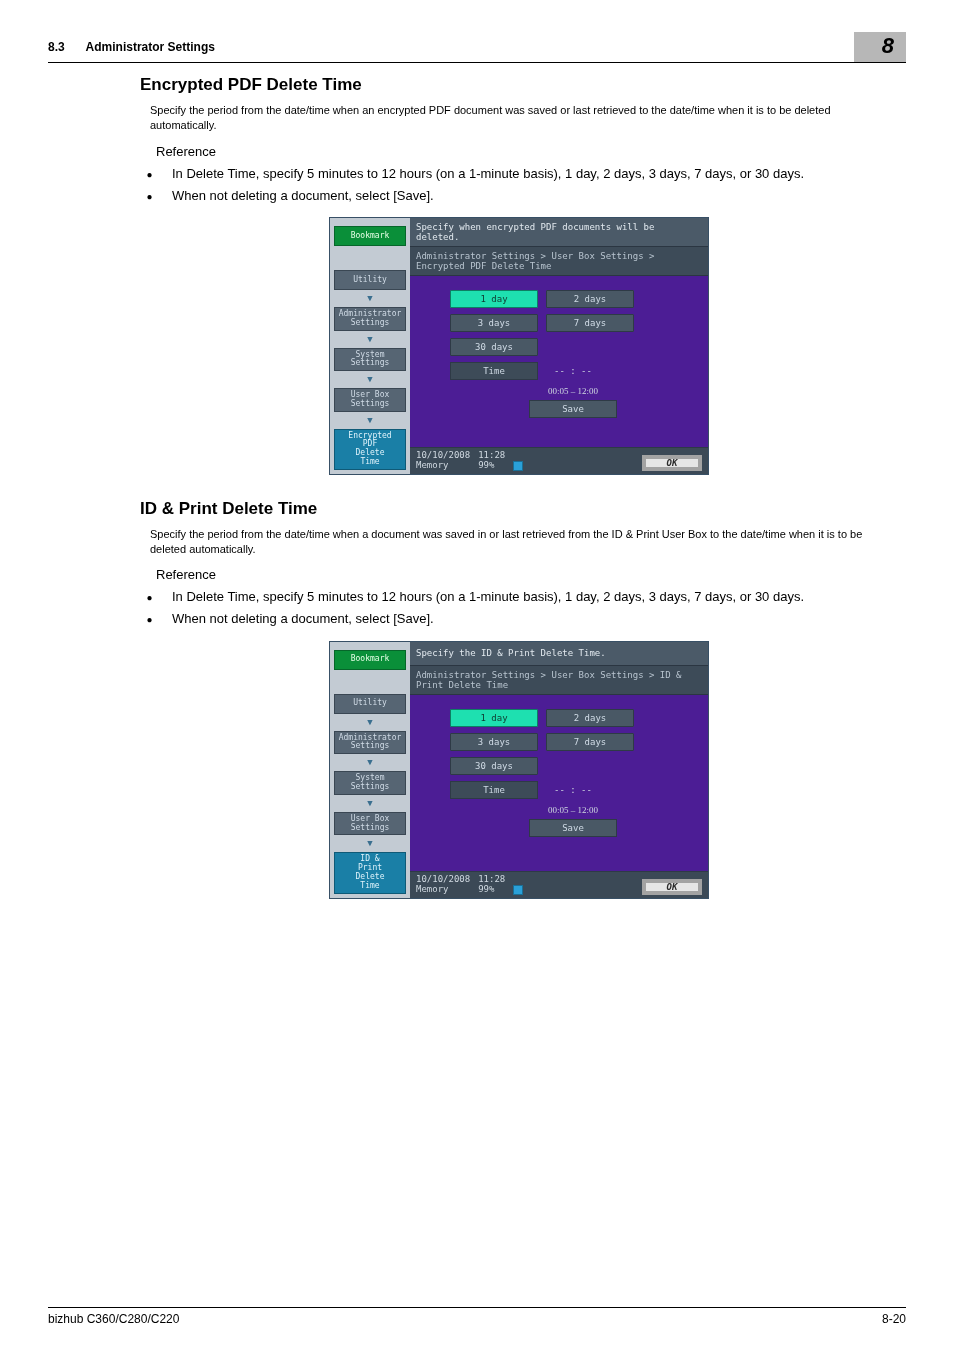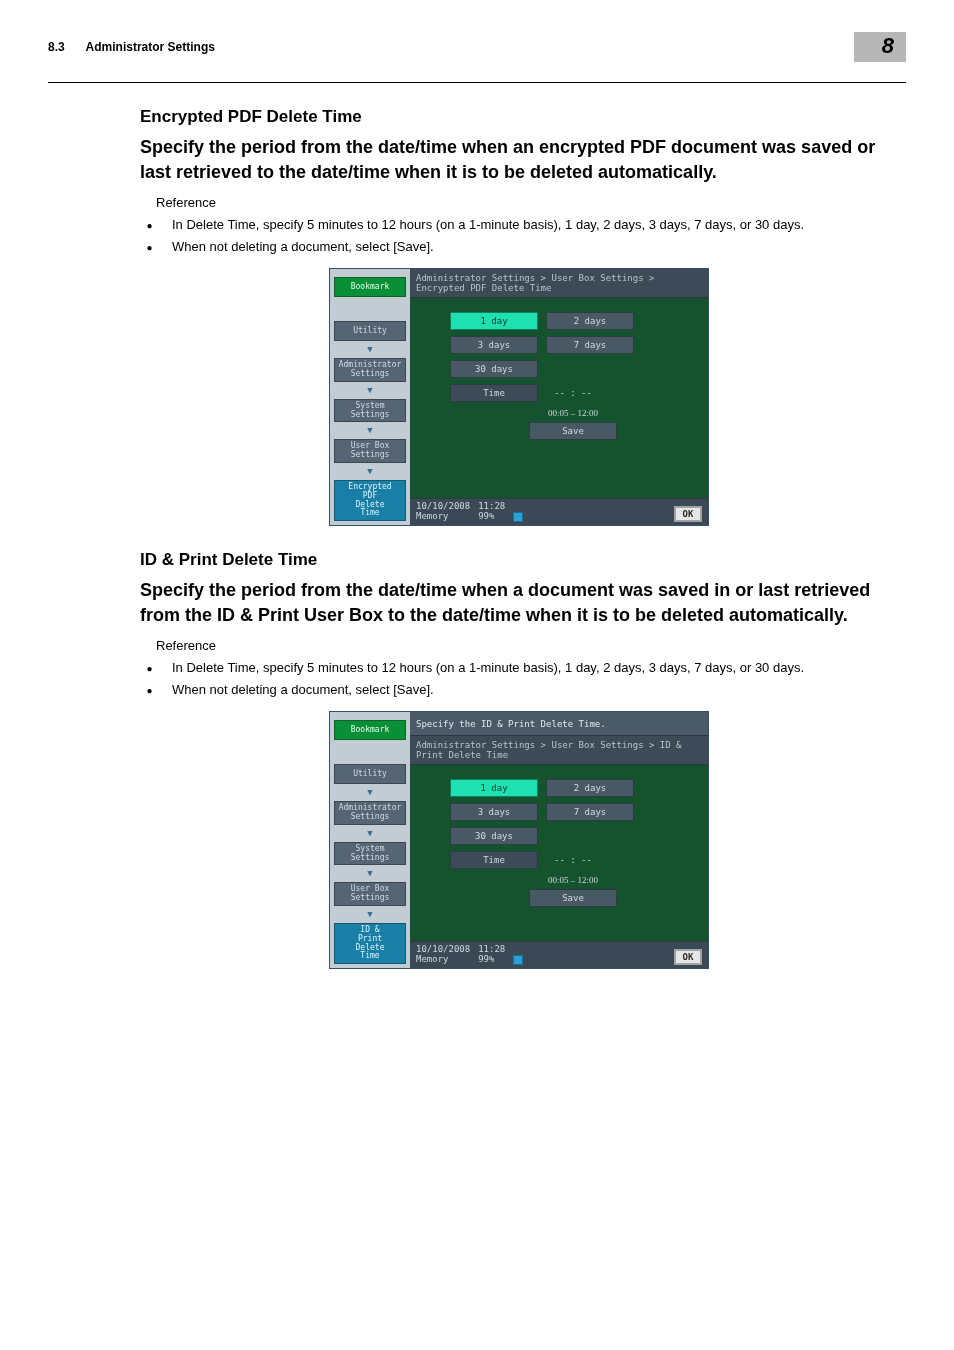--- a/index.html
+++ b/index.html
@@ -13,22 +13,22 @@
   }
   .page {
     padding: 32px 48px 24px 48px;
     min-height: 1350px;
     position: relative;
   }
   .header-row {
     display: flex;
     align-items: center;
     border-bottom: 1px solid #000;
-    padding-bottom: 20px;
-    margin-bottom: 24px;
+    padding-bottom: 0;
+    margin-bottom: 12px;
   }
   .header-left {
     font-size: 12px;
     font-weight: bold;
     flex: 1;
   }
   .header-num { margin-right: 18px; }
   .chapter-box {
     background: #b7b7b7;
     color: #000;
@@ -42,24 +42,23 @@
     margin-left: 92px;
     margin-right: 8px;
     margin-bottom: 20px;
   }
   .h2 {
     font-size: 17px;
     font-weight: bold;
     margin: 8px 0 8px 0;
   }
   .body-text {
-    font-size: 18px;
+    font-size: 11px;
     line-height: 1.38;
-    margin: 6px 0;
-    font-weight: bold;
+    margin: 6px 10px;
   }
   .ref-label { font-size: 13px; margin: 10px 0 6px 16px; }
   ul.ref {
     margin: 0 0 12px 0;
     padding-left: 18px;
   }
   ul.ref li {
     font-size: 13px;
     line-height: 1.4;
     margin-bottom: 4px;
@@ -102,21 +101,21 @@
     color:#e2e9ef;
   }
   .ss-bread {
     background:#3d4b58;
     padding:4px 6px;
     color:#b8c4cf;
     border-bottom:1px solid #2b3642;
   }
   .ss-content {
     flex:1;
-    background:#14532d;
+    background:#4c1d95;
     padding: 14px 12px 10px 40px;
   }
   .btn-row { display:flex; gap:8px; margin-bottom:6px; }
   .opt-btn {
     width:88px; height:18px;
     background:#495865;
     border:1px solid #2e3a46;
     color:#d0dbe6;
     display:flex; align-items:center; justify-content:center;
     border-radius:1px;
@@ -147,25 +146,26 @@
   .ss-bottom {
     display:flex; align-items:flex-end;
     background:#3b4956;
     padding:3px 6px;
     border-top:1px solid #2e3a46;
     color:#cfd8e0;
     gap:8px;
   }
   .ok-btn {
     margin-left:auto;
-    width:28px; height:16px;
+    width:60px; height:16px;
     background:#e6e6e6; color:#2b2b2b;
-    border:2px solid #a3a3a3;
+    border:4px solid #a3a3a3;
     display:flex; align-items:center; justify-content:center;
     font-weight:bold;
+    font-style:italic;
   }
   .side-btn {
     width:72px; min-height:20px;
     background:#566573;
     border:1px solid #3a4753;
     color:#d0dbe6;
     display:flex; align-items:center; justify-content:center;
     text-align:center;
     font-size:8px;
     line-height:1.1;
@@ -216,20 +216,21 @@
             <div class="side-arrow">▼</div>
             <div class="side-btn">Administrator Settings</div>
             <div class="side-arrow">▼</div>
             <div class="side-btn">System Settings</div>
             <div class="side-arrow">▼</div>
             <div class="side-btn">User Box Settings</div>
             <div class="side-arrow">▼</div>
             <div class="side-btn current">Encrypted PDF Delete Time</div>
           </div>
           <div class="ss-main">
+            <div class="ss-top">Specify when encrypted PDF documents will be deleted.</div>
             <div class="ss-bread">Administrator Settings &gt; User Box Settings &gt; Encrypted PDF Delete Time</div>
             <div class="ss-content">
               <div class="btn-row">
                 <div class="opt-btn sel">1 day</div>
                 <div class="opt-btn">2 days</div>
               </div>
               <div class="btn-row">
                 <div class="opt-btn">3 days</div>
                 <div class="opt-btn">7 days</div>
               </div>
@@ -322,13 +323,17 @@
               </div>
               <span class="mem-icon"></span>
               <div class="ok-btn">OK</div>
             </div>
           </div>
         </div>
       </div>
     </div>
   </div>
 
+  <div class="footer">
+    <span>bizhub C360/C280/C220</span>
+    <span>8-20</span>
+  </div>
 </div>
 
 </body></html>

